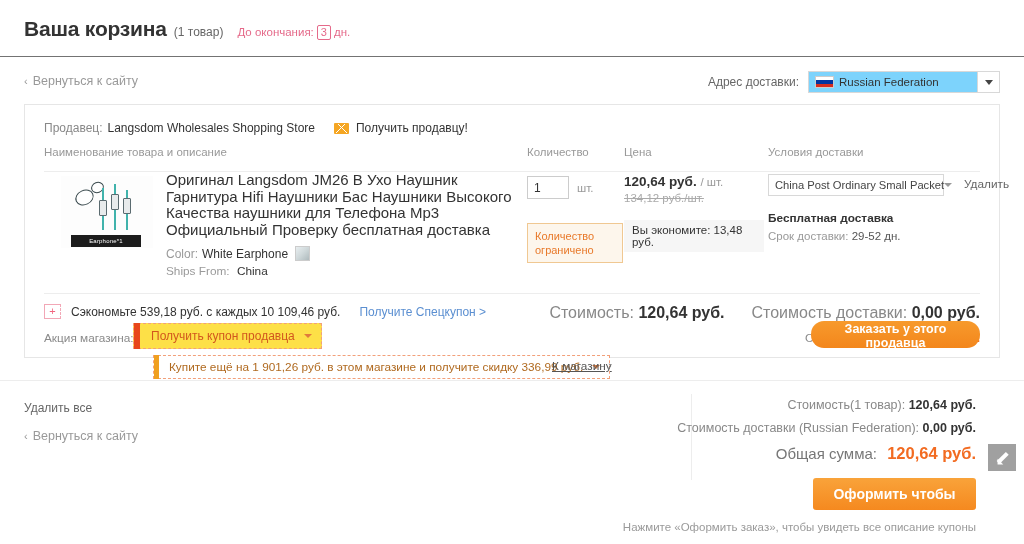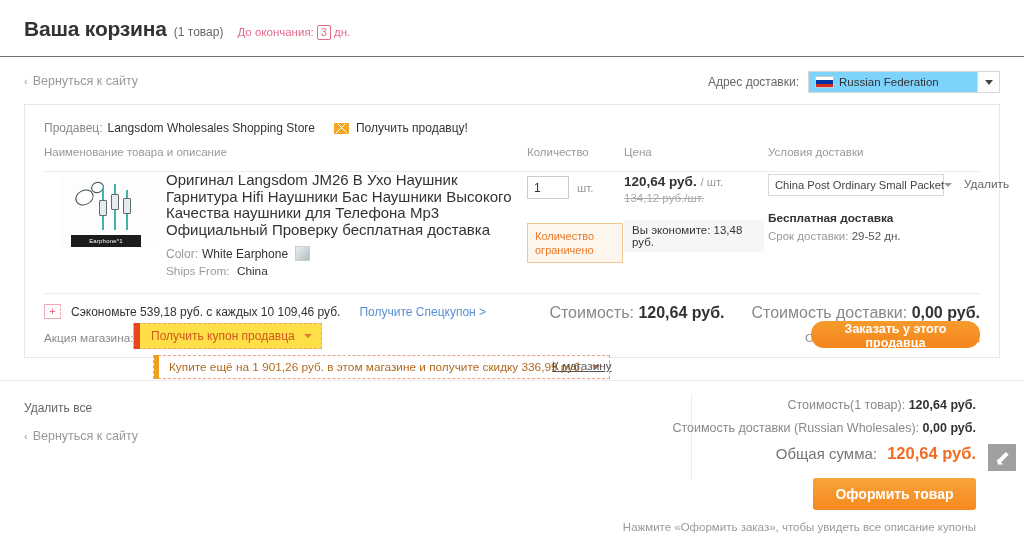--- a/index.html
+++ b/index.html
@@ -389,29 +389,29 @@
   </div>
 
   <div class="vline"></div>
 
   <div class="summary">
     <div class="sum-line">
       <span>Стоимость(1 товар):</span>
       <b>120,64 руб.</b>
     </div>
     <div class="sum-line">
-      <span>Стоимость доставки (Russian Wholesales):</span>
+      <span>Стоимость доставки (Russian Federation):</span>
       <b>0,00 руб.</b>
     </div>
     <div class="sum-grand">
       <span>Общая сумма:</span>
       <b>120,64 руб.</b>
     </div>
   </div>
 
   <button class="edit-btn">
     <span class="pencil"></span>
   </button>
 
-  <button class="btn-checkout">Оформить товар</button>
+  <button class="btn-checkout">Оформить чтобы</button>
   <div class="footnote">Нажмите «Оформить заказ», чтобы увидеть все описание купоны</div>
 
 </div>
 
 </body></html>

